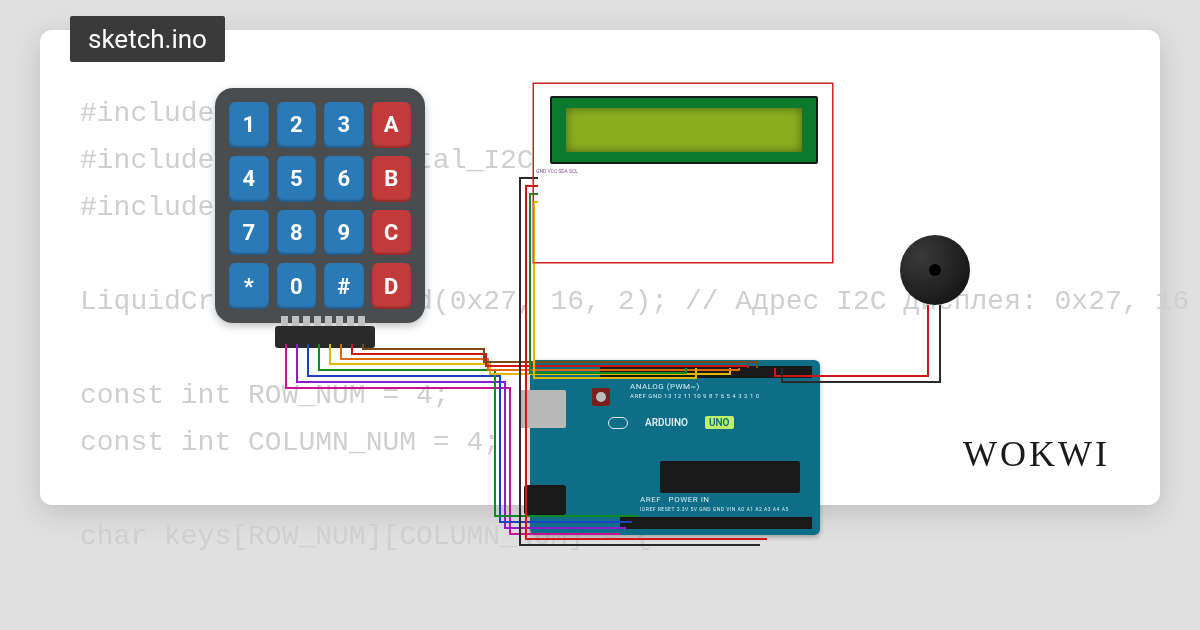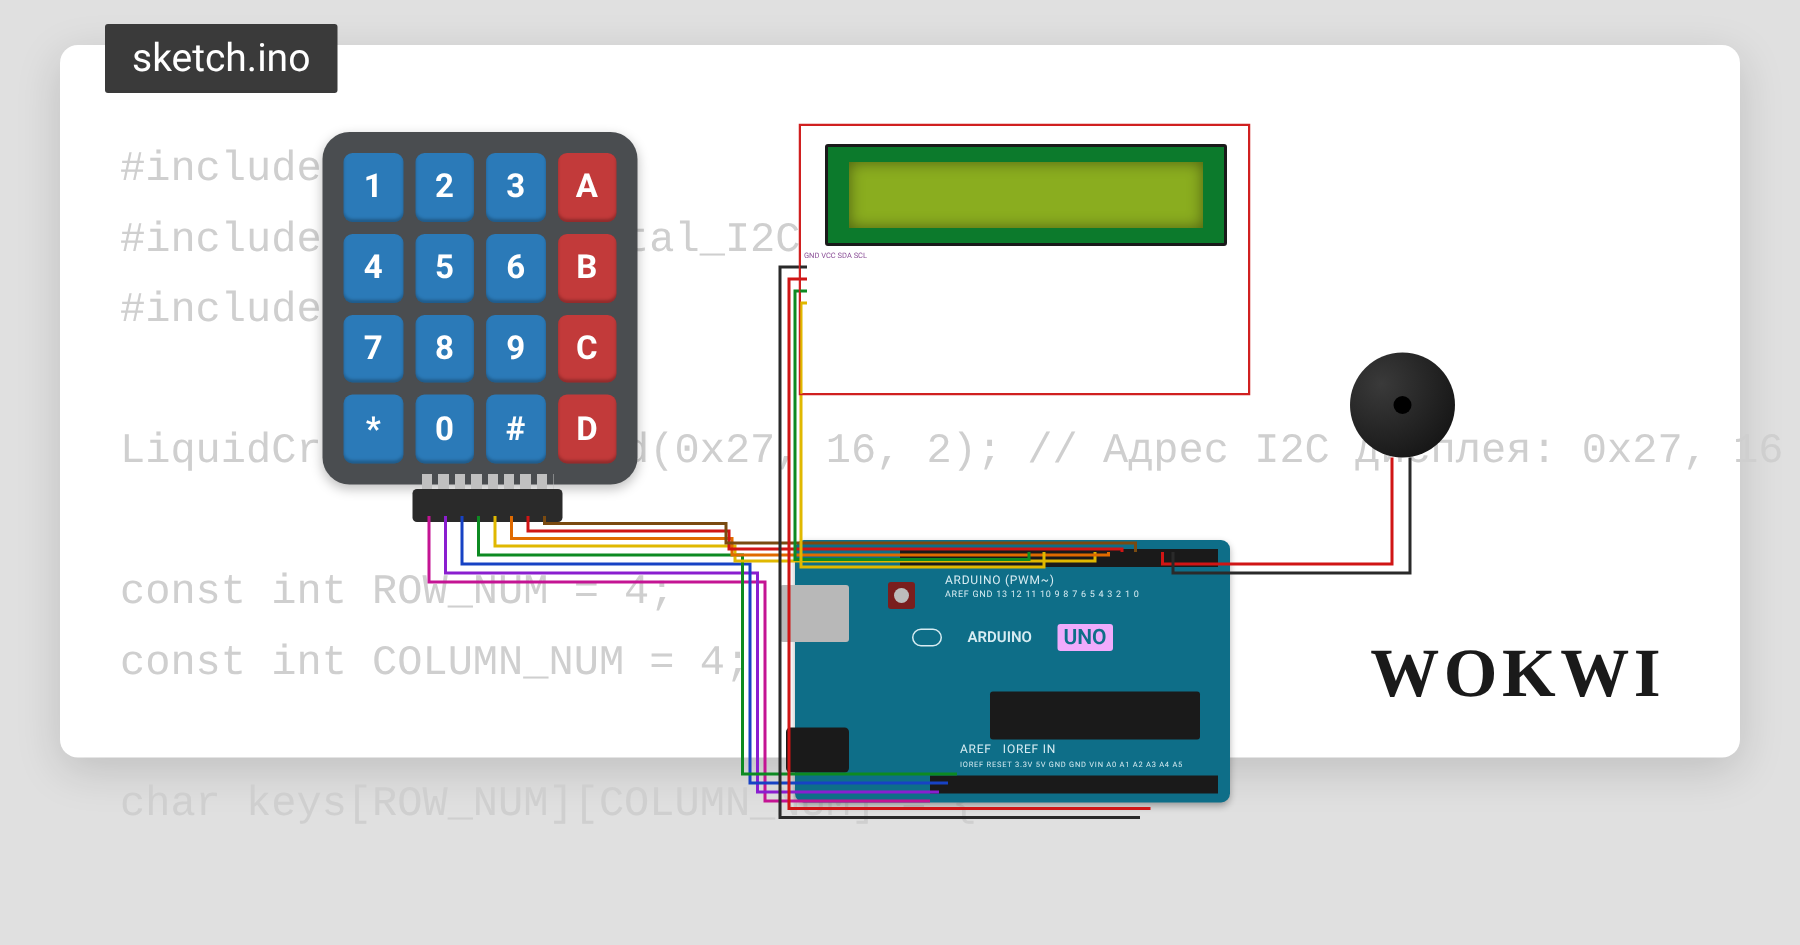--- a/index.html
+++ b/index.html
@@ -40,22 +40,22 @@
     font-size: 28px;
     line-height: 1.68;
     color: #cfcfcf;
     white-space: pre;
   }
   .wokwi-logo {
     position: absolute;
     right: 50px;
     bottom: 30px;
     font-family: serif;
-    font-size: 46px;
-    font-weight: 700;
+    font-size: 36px;
+    font-weight: 400;
     letter-spacing: 3px;
     color: #1a1a1a;
   }
   
   .keypad {
     position: absolute;
     left: 175px;
     top: 58px;
     width: 210px;
     height: 235px;
@@ -191,21 +191,21 @@
   .arduino .brand {
     position: absolute;
     top: 56px; left: 78px;
     font-size: 10px; color: #d7ecf2; font-weight: 600;
     display: flex; align-items: center; gap: 17px;
   }
   .arduino .brand .inf {
     width: 20px; height: 12px; border: 1.5px solid #d7ecf2; border-radius: 8px;
   }
   .arduino .brand .uno {
-    background: #f0abfc; color: #0e6e88; padding: 1px 4px; font-size: 14px; border-radius: 2px;
+    background: #bef264; color: #0e6e88; padding: 1px 4px; font-size: 10px; border-radius: 2px;
   }
   .arduino .reset {
     position: absolute; top: 28px; left: 62px;
     width: 18px; height: 18px; background: #7a1e1e; border-radius: 2px;
   }
   .arduino .reset::after {
     content: ""; position: absolute; left: 4px; top: 4px; width: 10px; height: 10px;
     background: #bdbdbd; border-radius: 50%;
   }
   
@@ -279,25 +279,25 @@
   </div>
 
   <div class="arduino">
     <div class="usb"></div>
     <div class="barrel"></div>
     <div class="reset"></div>
     <div class="header-top"></div>
     <div class="header-bot"></div>
     <div class="chip"></div>
     <div class="label-top">
-      <span>ARDUINO (PWM~)</span><br>
+      <span>ANALOG (PWM~)</span><br>
       <span style="font-size:6px">AREF GND 13 12 11 10 9 8   7 6 5 4 3 2 1 0</span>
     </div>
     <div class="label-bot">
-      <span>AREF</span>&nbsp;&nbsp;&nbsp;<span>IOREF IN</span><br>
+      <span>AREF</span>&nbsp;&nbsp;&nbsp;<span>POWER IN</span><br>
       <span style="font-size:5px">IOREF RESET 3.3V 5V GND GND VIN   A0 A1 A2 A3 A4 A5</span>
     </div>
     <div class="brand">
       <span class="inf"></span>
       <span>ARDUINO</span>
       <span class="uno">UNO</span>
     </div>
   </div>
 
   <div class="buzzer"></div>

